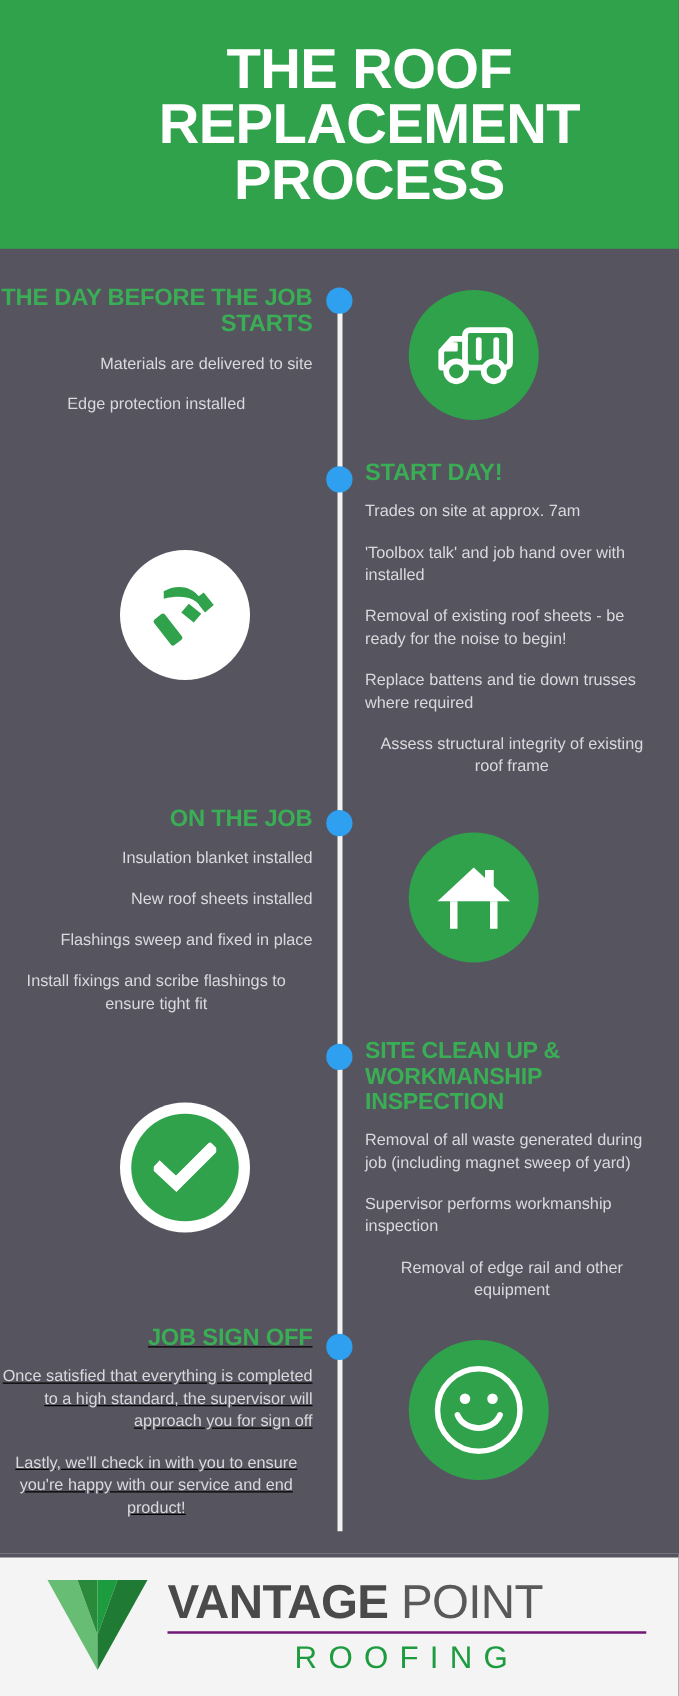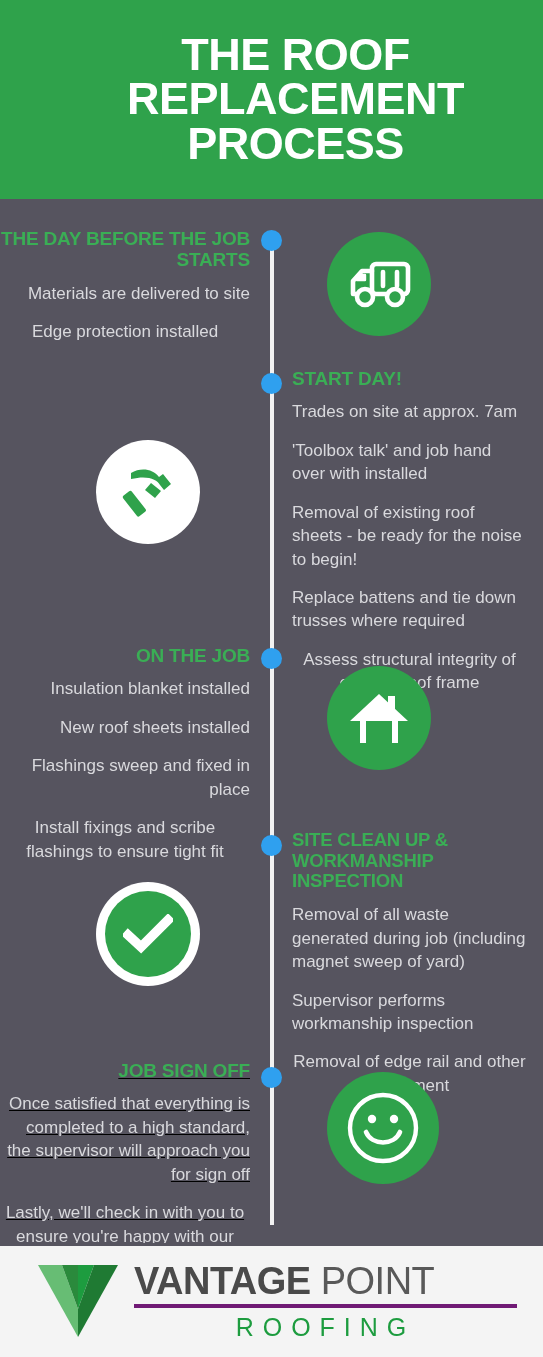--- a/index.html
+++ b/index.html
@@ -51,21 +51,21 @@
     font-size:19px;
     line-height:1.12;
     text-transform:uppercase;
     letter-spacing:-0.2px;
     margin:0 0 11px 0;
   }
   .sec-title.small{font-size:18.5px;}
   .sec-body p{
     margin:0 0 15px 0;
     color:#d9d9dd;
-    font-size:17px;
+    font-size:13px;
     line-height:1.38;
   }
   .sec-body p:last-child{margin-bottom:0;text-align:center;}
 
   
   .icon-wrap{position:absolute;}
   .circle{
     width:104px;height:104px;border-radius:50%;
     display:flex;align-items:center;justify-content:center;
   }
@@ -81,21 +81,21 @@
     position:absolute;left:0;top:1243px;width:543px;height:114px;
     background:#f4f4f4;
     border-top:3px solid #56545f;
     display:flex;align-items:center;
     box-sizing:border-box;
   }
   .logo-mark{margin-left:36px;margin-right:14px;flex:0 0 auto;}
   .logo-text{flex:1 1 auto;padding-right:26px;}
   .logo-line1{
     font-size:38px;line-height:1;white-space:nowrap;
-    border-bottom:4px solid #701a75;
+    border-bottom:2px solid #701a75;
     padding-bottom:4px;
     letter-spacing:-0.5px;
   }
   .logo-vantage{font-weight:bold;color:#4a4a4a;}
   .logo-point{font-weight:normal;color:#595959;}
   .logo-line2{
     margin-top:5px;
     text-align:center;
     color:#1d9c3f;
     font-size:25px;

